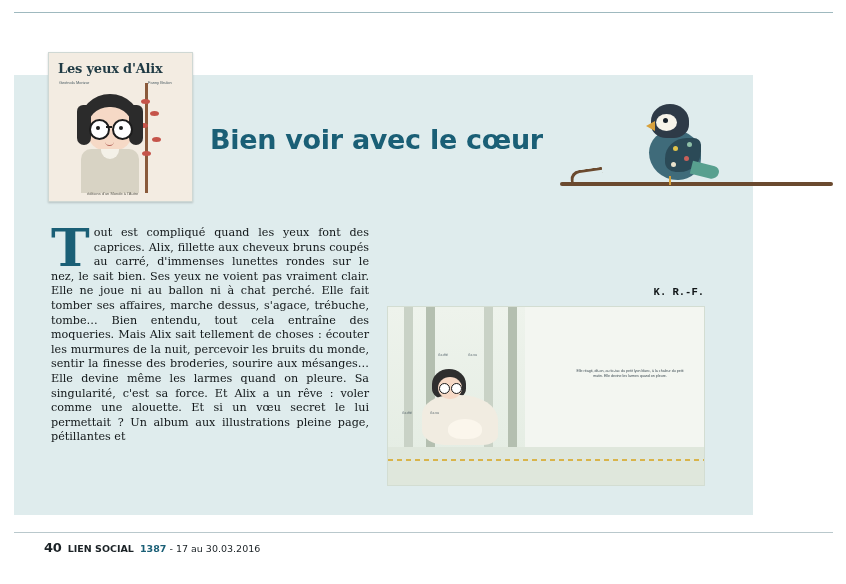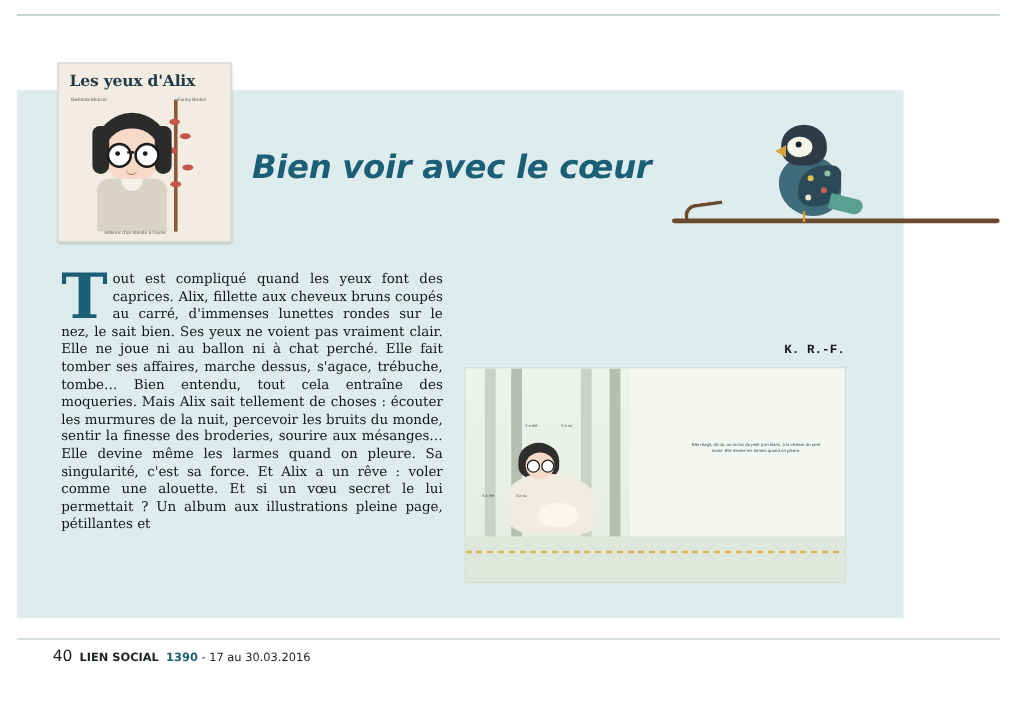--- a/index.html
+++ b/index.html
@@ -221,21 +221,20 @@
   
   .headline {
     position: absolute;
     left: 210px;
     top: 106px;
     font-family: "DejaVu Sans", sans-serif;
     font-weight: bold;
     font-size: 27px;
     color: #1a5f76;
     letter-spacing: -0.3px;
-    font-style: italic;
   }
   
   .credit {
     position: absolute;
     left: 211px;
     top: 165px;
     width: 330px;
     font-size: 9.5px;
     line-height: 13px;
     color: #1c2b33;
@@ -484,21 +483,21 @@
   
   .footer {
     position: absolute;
     left: 44px;
     top: 540px;
     font-family: "DejaVu Sans", sans-serif;
     font-size: 9.5px;
     color: #1b2226;
   }
   .footer .pageno {
-    font-weight: normal;
+    font-weight: bold;
     font-size: 13px;
     letter-spacing: -0.2px;
     text-align: right;
   }
   .footer .pub {
     font-weight: bold;
     font-size: 9.5px;
   }
   .footer .issue {
     color: #1a5f76;
@@ -597,17 +596,17 @@
     <div class="signs" style="left:50px;top:46px;">il a été</div>
     <div class="signs" style="left:80px;top:46px;">il a vu</div>
     <div class="signs" style="left:14px;top:104px;">il a été</div>
     <div class="signs" style="left:42px;top:104px;">il a vu</div>
   </div>
 
   <div class="footer-rule"></div>
   <div class="footer">
     <span class="pageno">40</span>
     &nbsp;<span class="pub">LIEN SOCIAL</span>
-    &nbsp;<span class="issue">1390</span>
+    &nbsp;<span class="issue">1387</span>
     <span>- 17 au 30.03.2016</span>
   </div>
 
 </div>
 
 </body></html>

